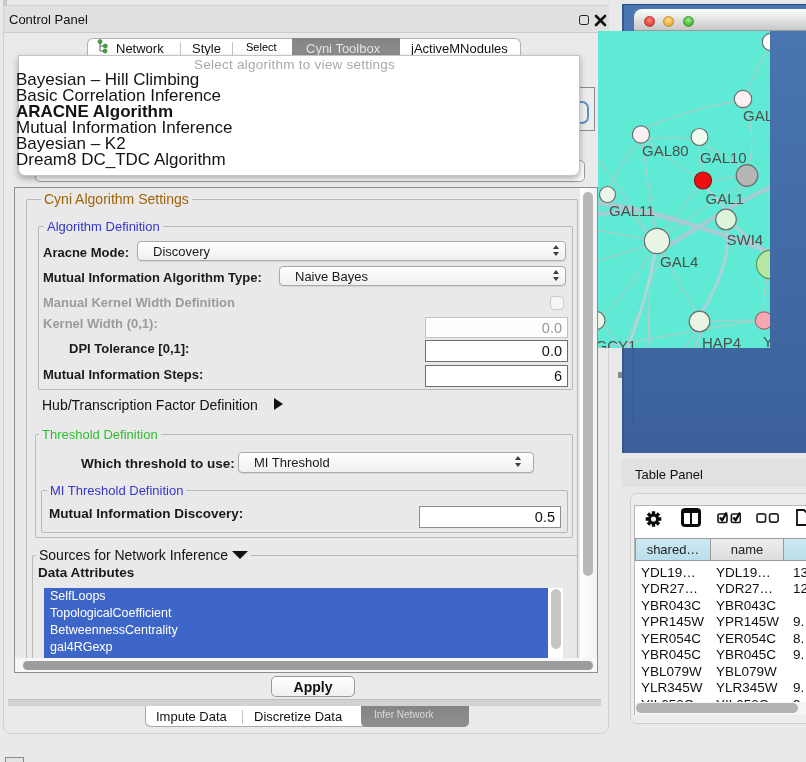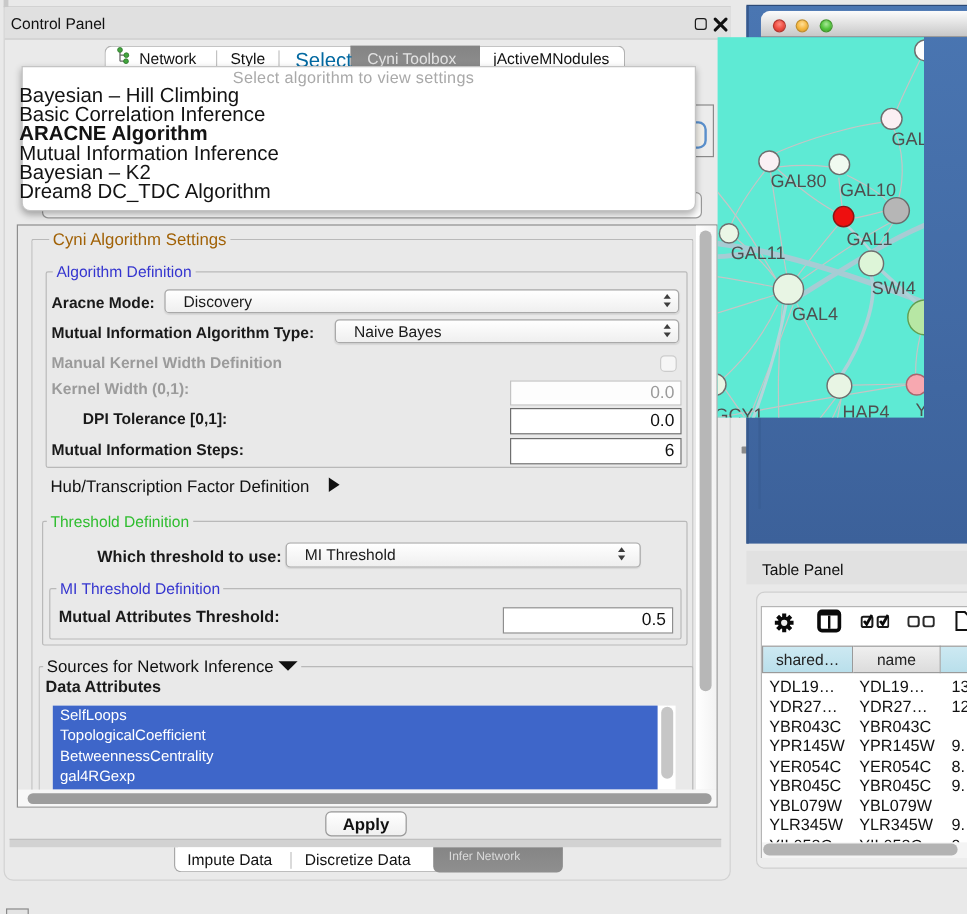--- a/index.html
+++ b/index.html
@@ -42,21 +42,21 @@
 <div class="abs" style="left:232px; top:42px; width:1px; height:14px; background:#c2c2c2;"></div>
 <div class="abs" style="left:292px; top:38px; width:108px; height:20px; background:linear-gradient(#848484,#8e8e8e);"></div>
 <svg class="abs" style="left:96px; top:38px;" width="14" height="16" viewBox="0 0 14 16">
   <path d="M4 4 L4 13 M4 8 L9 8 M4 13 L9 13" stroke="#6a6a6a" stroke-width="1.1" fill="none"></path>
   <circle cx="4" cy="3.6" r="2" fill="#44a63f" stroke="#2f7a2c" stroke-width="0.7"></circle>
   <circle cx="9.3" cy="8" r="2" fill="#44a63f" stroke="#2f7a2c" stroke-width="0.7"></circle>
   <circle cx="9" cy="13" r="2" fill="#44a63f" stroke="#2f7a2c" stroke-width="0.7"></circle>
 </svg>
 <div class="abs" style="left:116px; top:41px; font-size:13px; font-weight:500; color:#111;">Network</div>
 <div class="abs" style="left:192px; top:41px; font-size:13px; font-weight:500; color:#111;">Style</div>
-<div class="abs" style="left:246px; top:41px; font-size:17px; font-weight:500; color:#0369a1;">Select</div>
+<div class="abs" style="left:246px; top:41px; font-size:11px; font-weight:500; color:#000000;">Select</div>
 <div class="abs" style="left:306px; top:41px; font-size:13px; font-weight:500; color:#e3e3e3;">Cyni Toolbox</div>
 <div class="abs" style="left:411px; top:41px; font-size:13px; font-weight:500; color:#111;">jActiveMNodules</div>
 
 <div class="abs" style="left:575px; top:87px; width:20px; height:44px; background:#ececec; border:1px solid #8a8a8a;"></div>
 <div class="abs" style="left:568px; top:101px; width:21px; height:23px; background:#f1efe9; border:2.5px solid #5a8fcb; border-radius:7px;"></div>
 <div class="abs" style="left:35px; top:160px; width:550px; height:22px; background:#fdfdfd; border:1px solid #9a9a9a; border-radius:5px;"></div>
 
 <div class="abs" style="left:14px; top:187px; width:584px; height:486px; background:#e9e9e9; border:1px solid #8e8e8e;"></div>
 
 <div class="tb" style="left:26px; top:199px; width:552px; height:469px; border-bottom:none;"></div>
@@ -105,38 +105,38 @@
 <div class="combo" style="left:238px; top:452px; width:296px; height:21px;">
     <span class="ctext">MI Threshold</span>
   <div class="arrows" style="left:276px; top:3px;">
       <div class="up"></div>
       <div class="dn"></div>
     </div>
   </div>
 
 <div class="tb" style="left:41px; top:490px; width:527px; height:43px;"></div>
 <div class="tbt" style="left:47px; top:483px; font-size:13px; color:#3535cf;">MI Threshold Definition</div>
-<div class="abs blbl" style="left:49px; top:506px; font-size:13.5px;">Mutual Attributes Threshold:</div>
+<div class="abs blbl" style="left:49px; top:506px; font-size:13.5px;">Mutual Information Discovery:</div>
 <div class="inp" style="left:419px; top:506px; width:142px; height:22px; border:1px solid #8e8e8e;">0.5</div>
 
 <div class="tb" style="left:32px; top:555px; width:546px; height:110px; border-bottom:none;"></div>
 <div class="tbt" style="left:36px; top:547px; font-size:14px; color:#111;">Sources for Network Inference <span style="display:inline-block; width:0; height:0; border-left:8px solid transparent; border-right:8px solid transparent; border-top:8px solid #111; vertical-align:1px;"></span></div>
 <div class="abs blbl" style="left:38px; top:565px; font-size:13.5px;">Data Attributes</div>
 
 <div class="abs" style="left:44px; top:588px; width:519px; height:70px; background:#fff;"></div>
 <div class="abs" style="left:44px; top:588px; width:504px; height:70px; background:#3e66c9; color:#fff; font-size:12.5px; line-height:17px; padding-left:6px; overflow:hidden;">SelfLoops<br>TopologicalCoefficient<br>BetweennessCentrality<br>gal4RGexp</div>
 <div class="abs" style="left:551px; top:589px; width:10px; height:60px; background:#c6c6c6; border-radius:5px;"></div>
 
 <div class="abs" style="left:15px; top:658px; width:582px; height:14px; background:#f7f7f7;"></div>
 <div class="abs" style="left:23px; top:661px; width:570px; height:9px; background:#9d9d9d; border-radius:4.5px;"></div>
 
 <div class="abs" style="left:580px; top:188px; width:17px; height:470px; background:linear-gradient(90deg,#ffffff,#f2f2f2);"></div>
 <div class="abs" style="left:583px; top:192px; width:10px; height:384px; background:#b7b7b7; border-radius:5px;"></div>
 
-<div class="abs" style="left:271px; top:676px; width:68px; height:21px; background:linear-gradient(#ffffff,#f0f0f0); border:1px solid #999; border-radius:5px; text-align:center; font-size:14px; font-weight:bold; line-height:20px; color:#111;">Apply</div>
+<div class="abs" style="left:271px; top:676px; width:84px; height:21px; background:linear-gradient(#ffffff,#f0f0f0); border:1px solid #999; border-radius:5px; text-align:center; font-size:14px; font-weight:bold; line-height:20px; color:#111;">Apply</div>
 
 <div class="abs" style="left:8px; top:699px; width:593px; height:7px; background:#d2d2d2; border-top:1px solid #c0c0c0;"></div>
 <div class="abs" style="left:145px; top:706px; width:324px; height:21px; background:#ffffff; border:1px solid #a8a8a8; border-top:none; border-radius:0 0 6px 6px;"></div>
 <div class="abs" style="left:242px; top:710px; width:1px; height:14px; background:#c2c2c2;"></div>
 <div class="abs" style="left:361px; top:706px; width:108px; height:21px; background:linear-gradient(#858585,#8f8f8f); border-radius:0 0 5px 5px;"></div>
 <div class="abs" style="left:156px; top:709px; font-size:13px; font-weight:500; color:#111;">Impute Data</div>
 <div class="abs" style="left:254px; top:709px; font-size:13px; font-weight:500; color:#111;">Discretize Data</div>
 <div class="abs" style="left:374px; top:709px; font-size:10px; font-weight:500; color:#dadada;">Infer Network</div>
 
 <div class="abs" style="left:5px; top:757px; width:19px; height:10px; background:#e3e3e3; border:1.5px solid #8a8a8a;"></div>

